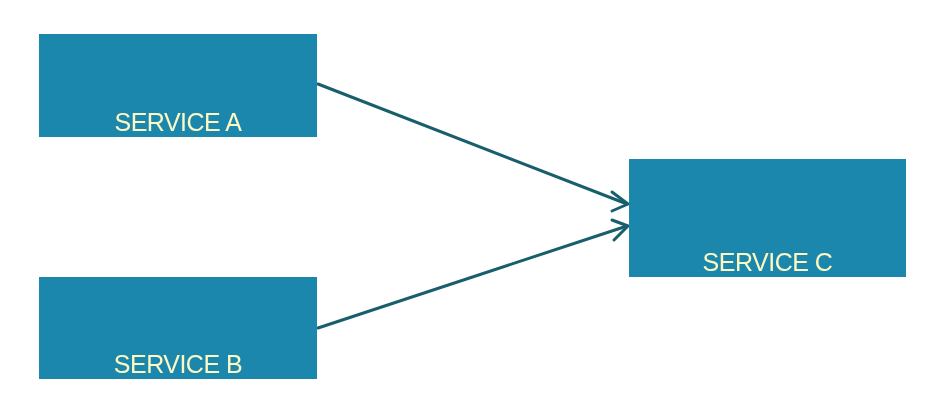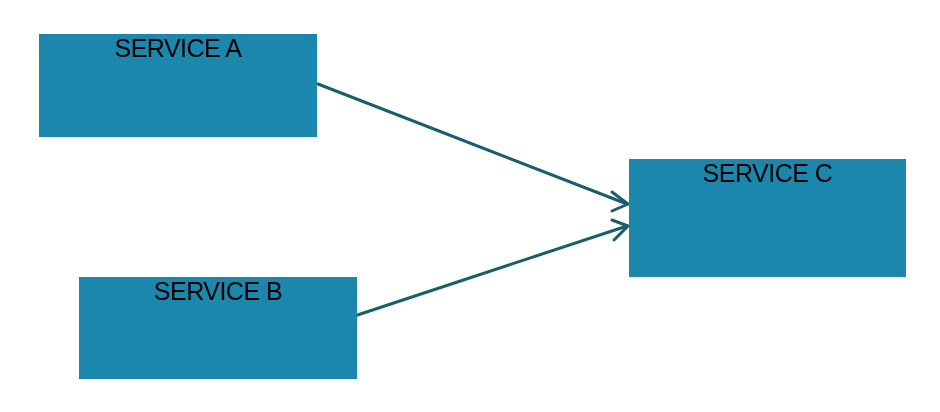--- a/index.html
+++ b/index.html
@@ -1,34 +1,34 @@
 <!DOCTYPE html>
 <html><head>
 <meta charset="utf-8">
 <style>
   html,body{margin:0;padding:0;background:#ffffff;}
   body{width:940px;height:412px;position:relative;overflow:hidden;font-family:"Liberation Sans",sans-serif;}
-  .node{position:absolute;background:#1b87ad;color:#000000;display:flex;align-items:flex-start;justify-content:center;font-size:25px;letter-spacing:-0.5px;}
+  .node{position:absolute;background:#1b87ad;color:#fef9c3;display:flex;align-items:flex-end;justify-content:center;font-size:25px;letter-spacing:-0.5px;}
   svg.edges{position:absolute;left:0;top:0;}
 </style>
 </head>
 <body>
 
 <svg class="edges" width="940" height="412">
   <g stroke="#195e6c" stroke-width="3" fill="none" stroke-linecap="round" stroke-linejoin="round">
     <line x1="318" y1="84" x2="627" y2="204"></line>
     <polyline points="612,192 628,204 612,211"></polyline>
   </g>
   <g stroke="#195e6c" stroke-width="3" fill="none" stroke-linecap="round" stroke-linejoin="round">
     <line x1="318" y1="328" x2="627" y2="226"></line>
     <polyline points="612,220 628,226 614,240"></polyline>
   </g>
 </svg>
 
 <div class="node" style="left:39px;top:34px;width:278px;height:103px;">
   <span>SERVICE A</span>
 </div>
-<div class="node" style="left:39px;top:277px;width:278px;height:102px;margin-left:40px;">
+<div class="node" style="left:39px;top:277px;width:278px;height:102px;">
   <span>SERVICE B</span>
 </div>
 <div class="node" style="left:629px;top:159px;width:277px;height:118px;">
   <span>SERVICE C</span>
 </div>
 
 </body></html>

